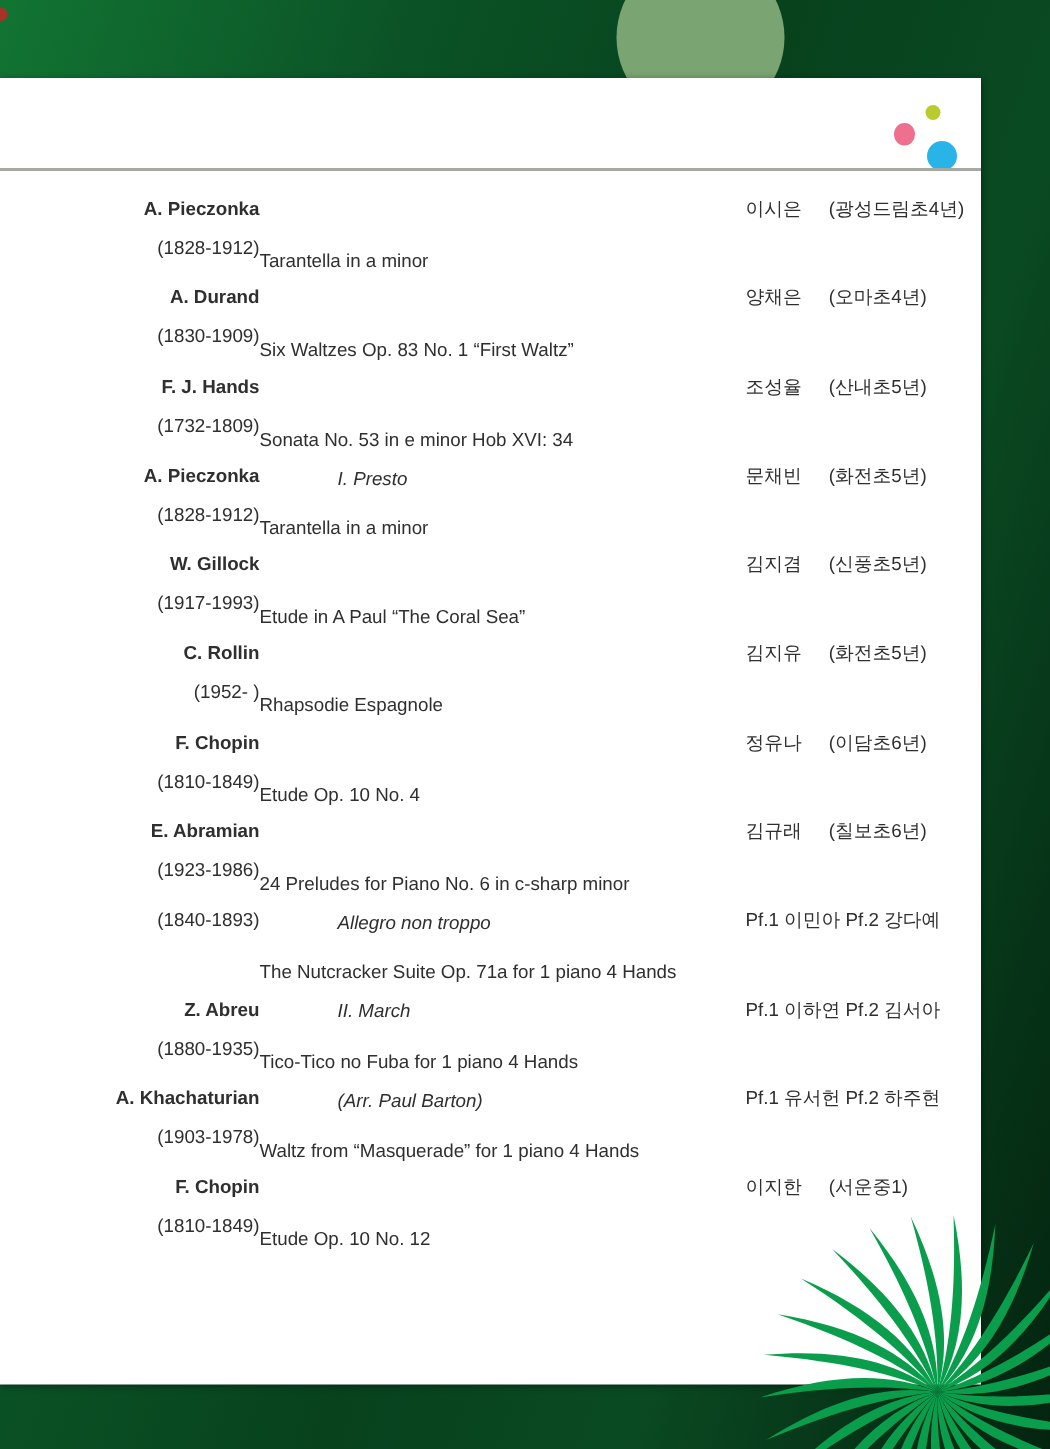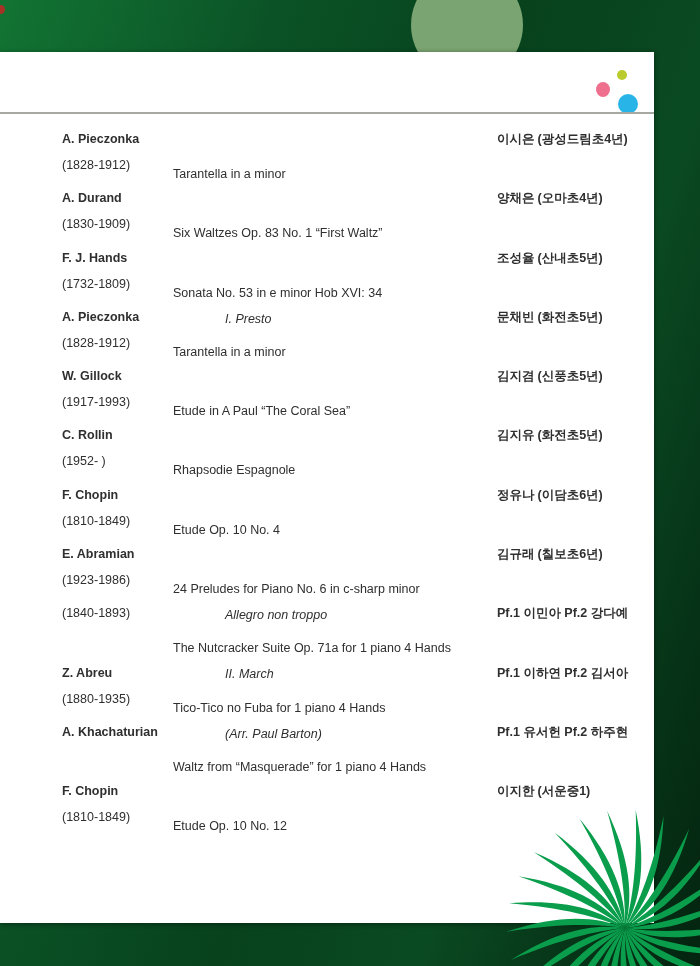--- a/index.html
+++ b/index.html
@@ -33,29 +33,29 @@
     background:#a7a8a2;
   }
   .rows{position:absolute;left:0;top:74px;width:654px;}
   .row{
     display:flex;align-items:flex-start;
     height:59.3px;
     padding-left:62px;
     box-sizing:border-box;
     font-size:12.5px;line-height:26px;
   }
-  .composer-col{width:111px;flex:0 0 auto;}
+  .composer-col{width:111px;flex:0 0 auto;text-align:right;}
   .piece-col{width:324px;flex:0 0 auto;}
   .performer-col{flex:1 1 auto;white-space:nowrap;}
   .composer{font-weight:700;}
   .dates{font-weight:400;}
   .piece{font-weight:400;margin-top:35px;}
   .piece-sub{font-style:italic;padding-left:52px;}
-  .performer{font-weight:700;}
-  .affiliation{font-weight:700;margin-left:3px;}
+  .performer{font-weight:400;}
+  .affiliation{font-weight:400;margin-left:18px;}
   .spiral{position:absolute;left:495px;top:798px;width:260px;height:260px;}
 </style>
 </head>
 <body>
 
 <div class="page">
 
   <div class="bg-circle"></div>
   <div class="red-speck"></div>
 
@@ -200,20 +200,21 @@
       <div class="piece-sub">(Arr. Paul Barton)</div>
     </div>
     <div class="performer-col">
       <span class="performer">Pf.1 이하연 Pf.2 김서아</span><span class="affiliation"></span>
     </div>
   </div>
 
   <div class="row">
     <div class="composer-col">
       <div class="composer">A. Khachaturian</div>
+      <div class="dates">(1903-1978)</div>
     </div>
     <div class="piece-col">
       <div class="piece">Waltz from “Masquerade” for 1 piano 4 Hands</div>
       <div class="piece-sub"></div>
     </div>
     <div class="performer-col">
       <span class="performer">Pf.1 유서헌 Pf.2 하주현</span><span class="affiliation"></span>
     </div>
   </div>
 

